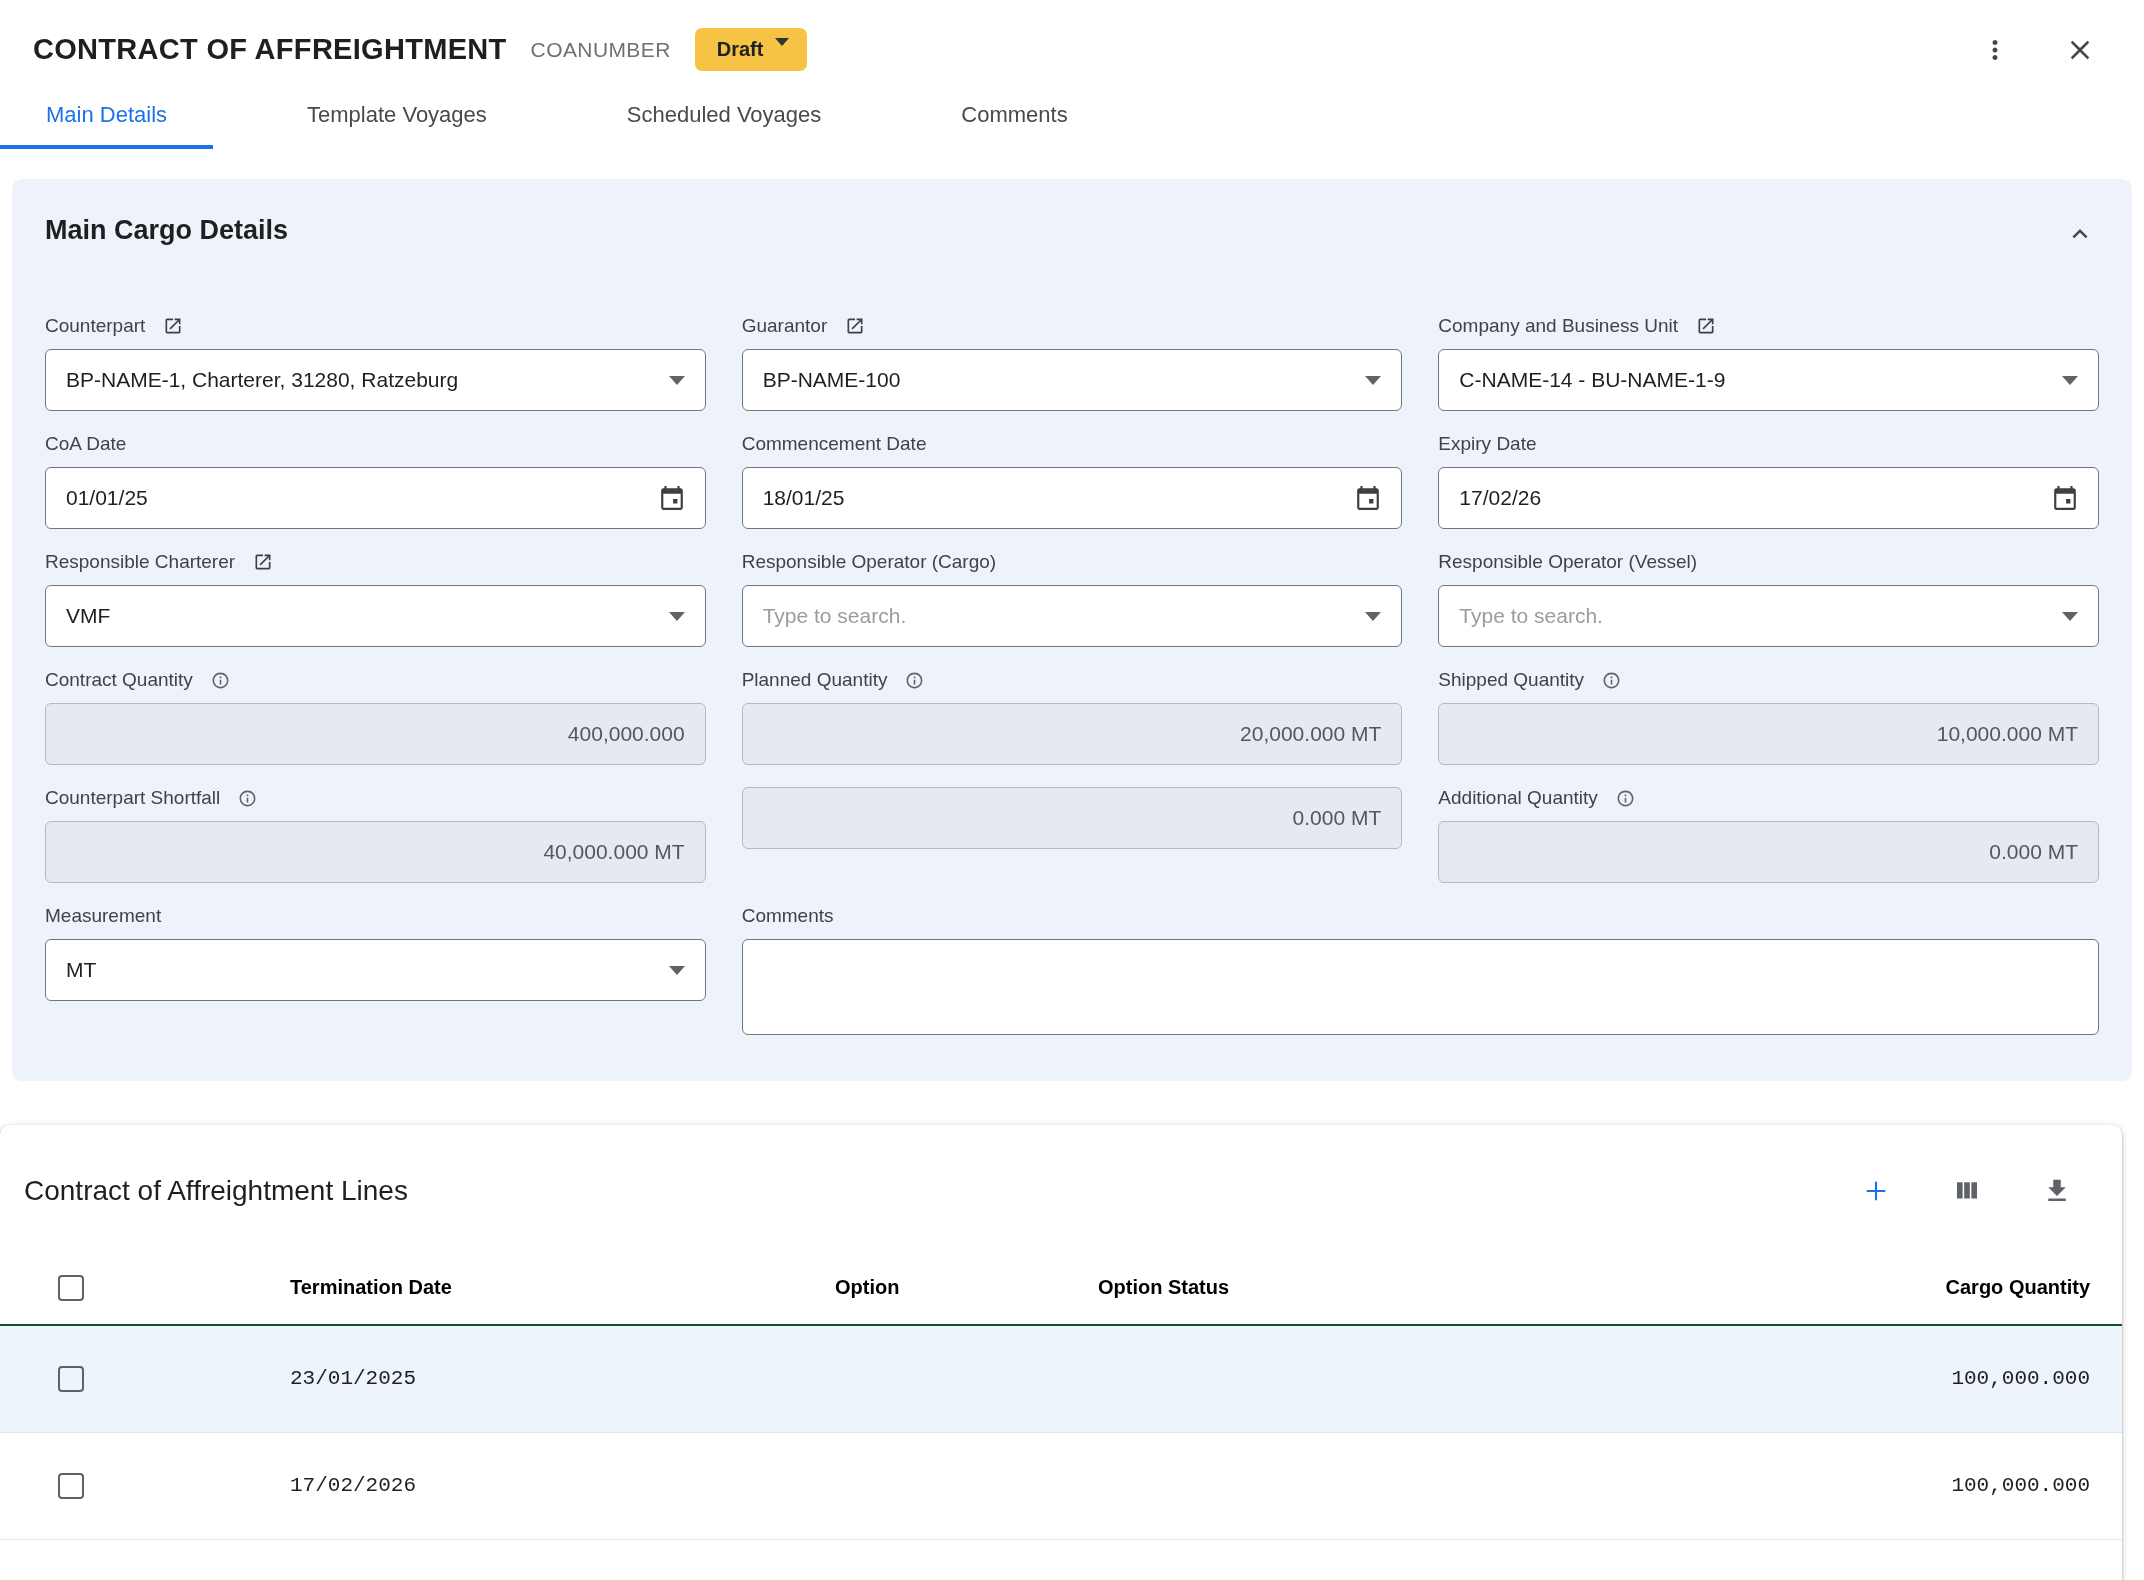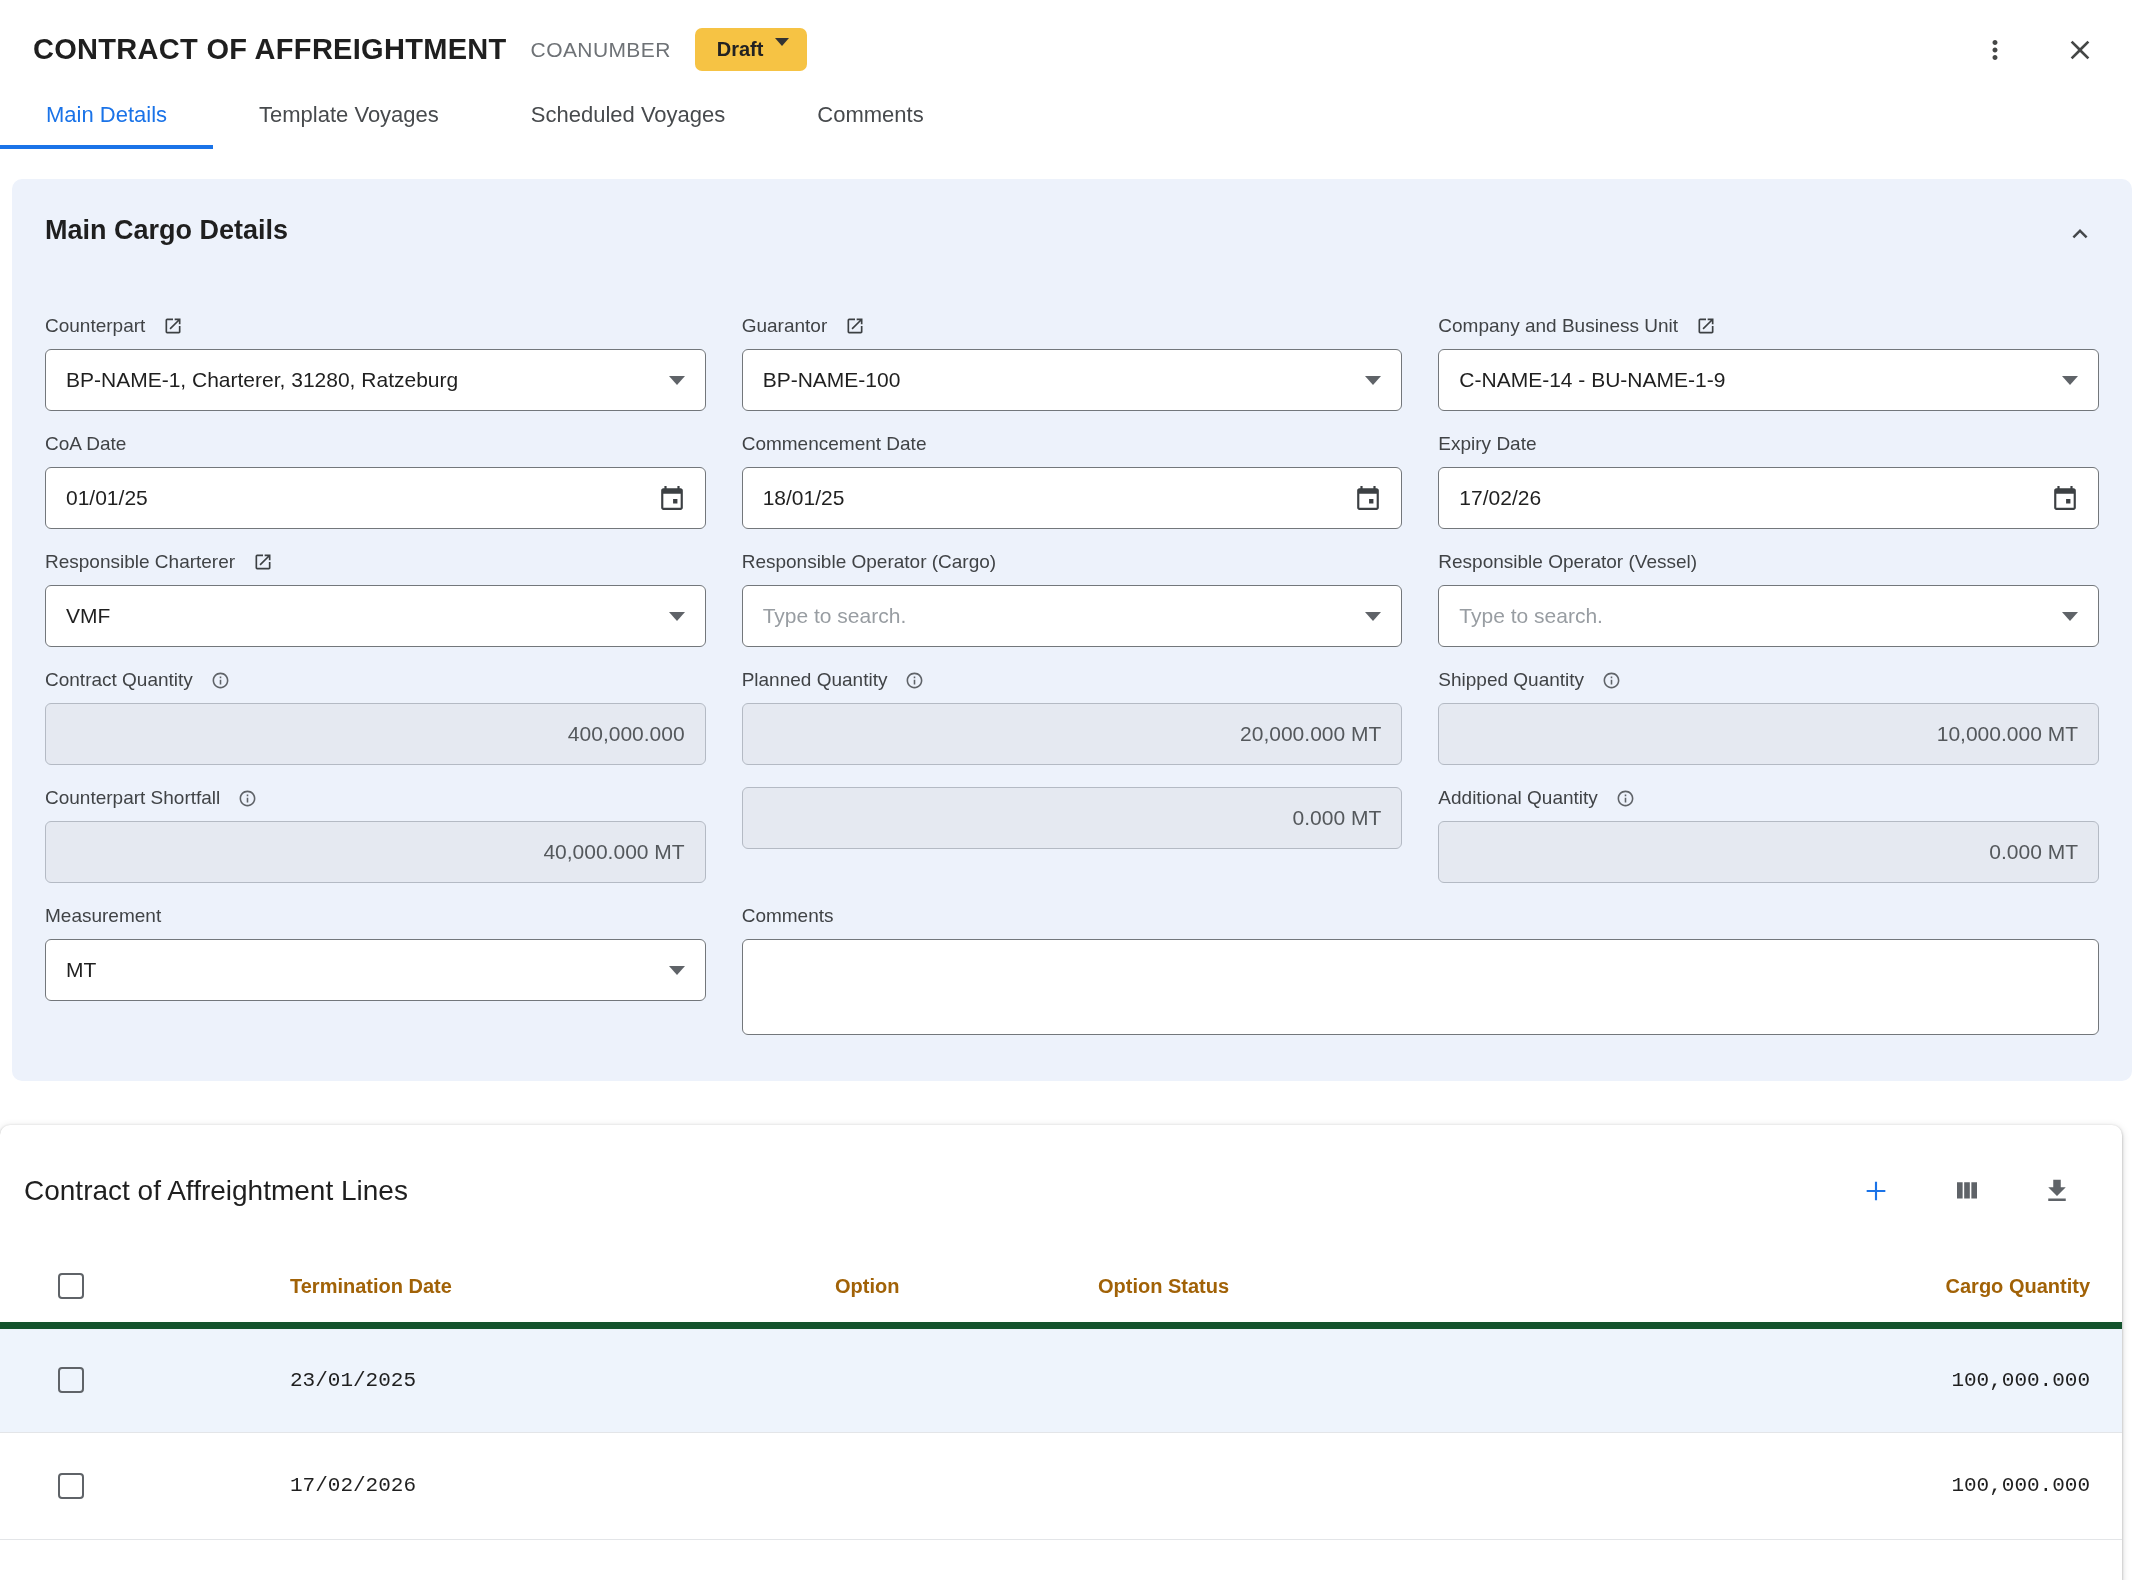--- a/index.html
+++ b/index.html
@@ -17,21 +17,21 @@
   .badge {
     margin-left: 24px; background: #F6C344; border: none; border-radius: 7px;
     padding: 10px 18px 10px 22px; display: inline-flex; align-items: flex-start; gap: 12px;
     font-family: inherit; font-size: 20px; font-weight: 600; color: #222; cursor: pointer;
   }
   .caret-sm { width: 0; height: 0; border-left: 7px solid transparent; border-right: 7px solid transparent; border-top: 8px solid #333; }
   .header-actions { margin-left: auto; display: flex; align-items: center; gap: 46px; }
   .icon-btn { background: none; border: none; cursor: pointer; color: #454746; display: flex; align-items: center; justify-content: center; padding: 4px; }
 
   
-  .tabs { display: flex; align-items: flex-end; }
+  .tabs { display: flex; align-items: flex-end; gap: 48px; }
   .tab {
     height: 64px; display: flex; align-items: center; padding: 0 46px;
     font-size: 22px; color: #474a4d; cursor: pointer; border-bottom: 4px solid transparent;
   }
   .tab.active { color: #1A73E8; font-weight: 500; border-bottom-color: #1A73E8; }
 
   
   .card-blue {
     margin: 30px 12px 0 12px; background: #EDF2FB; border-radius: 10px;
     padding: 36px 33px 42px 33px;
@@ -73,22 +73,22 @@
     padding-bottom: 8px; min-height: 470px;
   }
   .lines-head { display: flex; align-items: center; padding: 46px 46px 26px 24px; }
   .lines-title { font-size: 28px; font-weight: 500; color: #1f1f1f; }
   .lines-actions { margin-left: auto; display: flex; align-items: center; gap: 52px; }
   .add-btn { color: #1A73E8; }
   .gray-btn { color: #5f6368; }
 
   table { width: 100%; border-collapse: collapse; margin-top: 14px; }
   thead th {
-    font-size: 20px; font-weight: 700; color: #a16207; text-align: left;
-    height: 74px; border-bottom: 7px solid #14532d; vertical-align: middle;
+    font-size: 20px; font-weight: 700; color: #000000; text-align: left;
+    height: 74px; border-bottom: 2px solid #14532d; vertical-align: middle;
   }
   tbody td { height: 107px; font-size: 21px; color: #1f1f1f; border-bottom: 1px solid #e3e5e8; vertical-align: middle; font-family: Liberation Mono, monospace; }
   tr.selected td { background: #EEF4FC; }
   .cb-cell { padding-left: 58px; width: 290px; }
   .col-option { width: 263px; }
   .col-status { width: 430px; }
   th.qty, td.qty { text-align: right; padding-right: 32px; }
   .checkbox {
     display: inline-block; width: 26px; height: 26px; border: 2.5px solid #5f6368;
     border-radius: 4px; background: transparent; cursor: pointer; vertical-align: middle;

